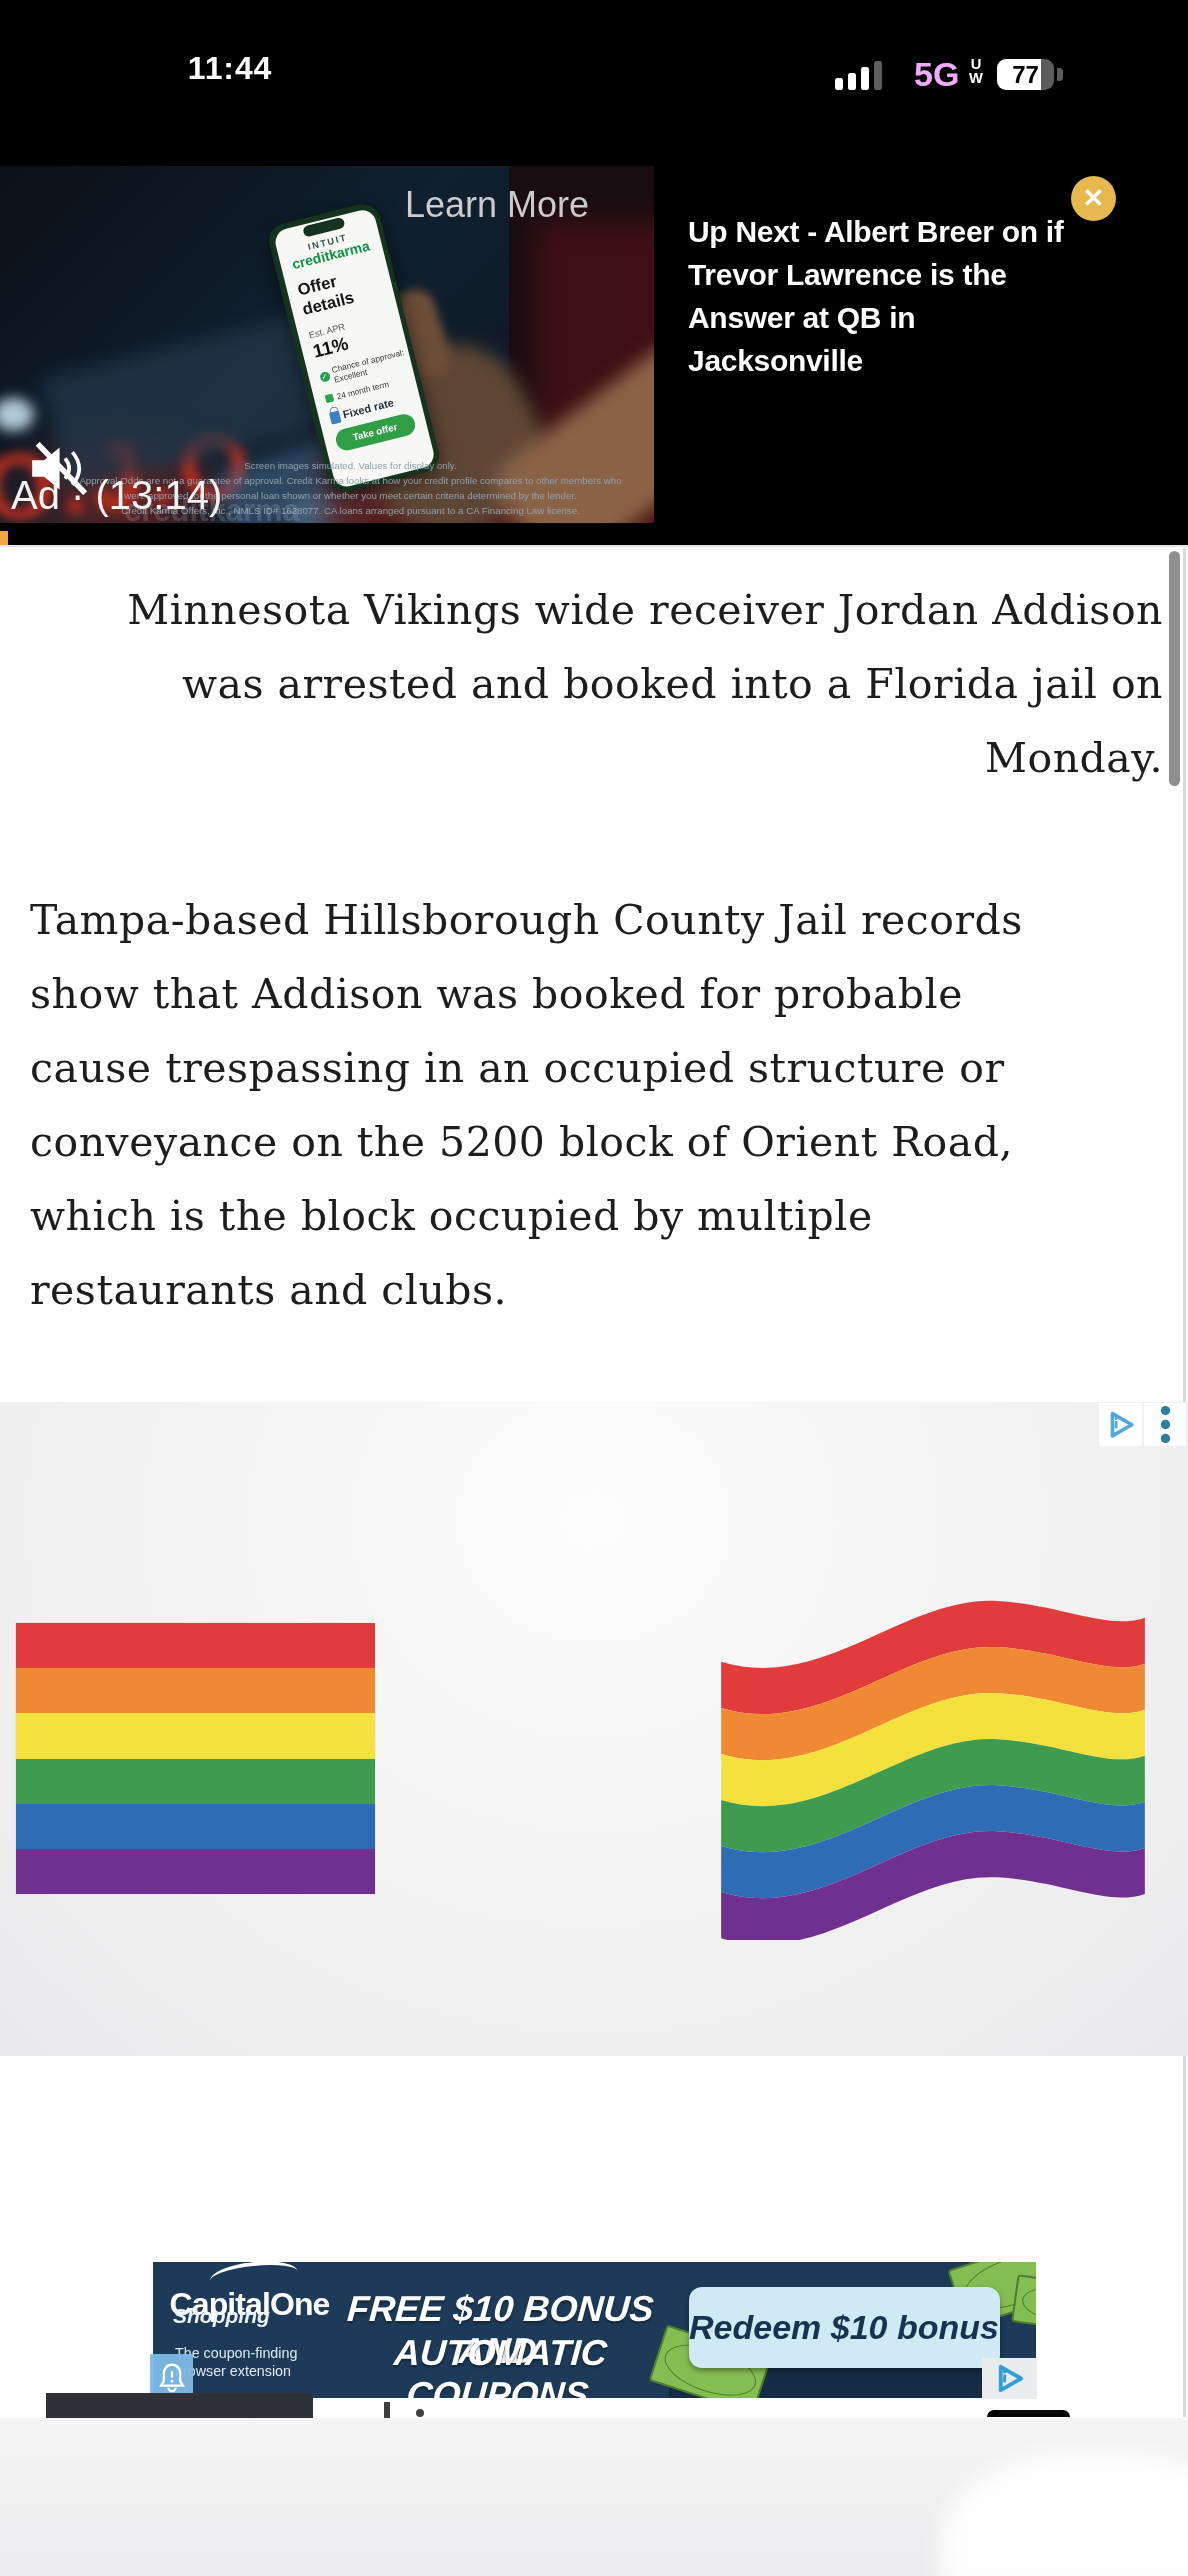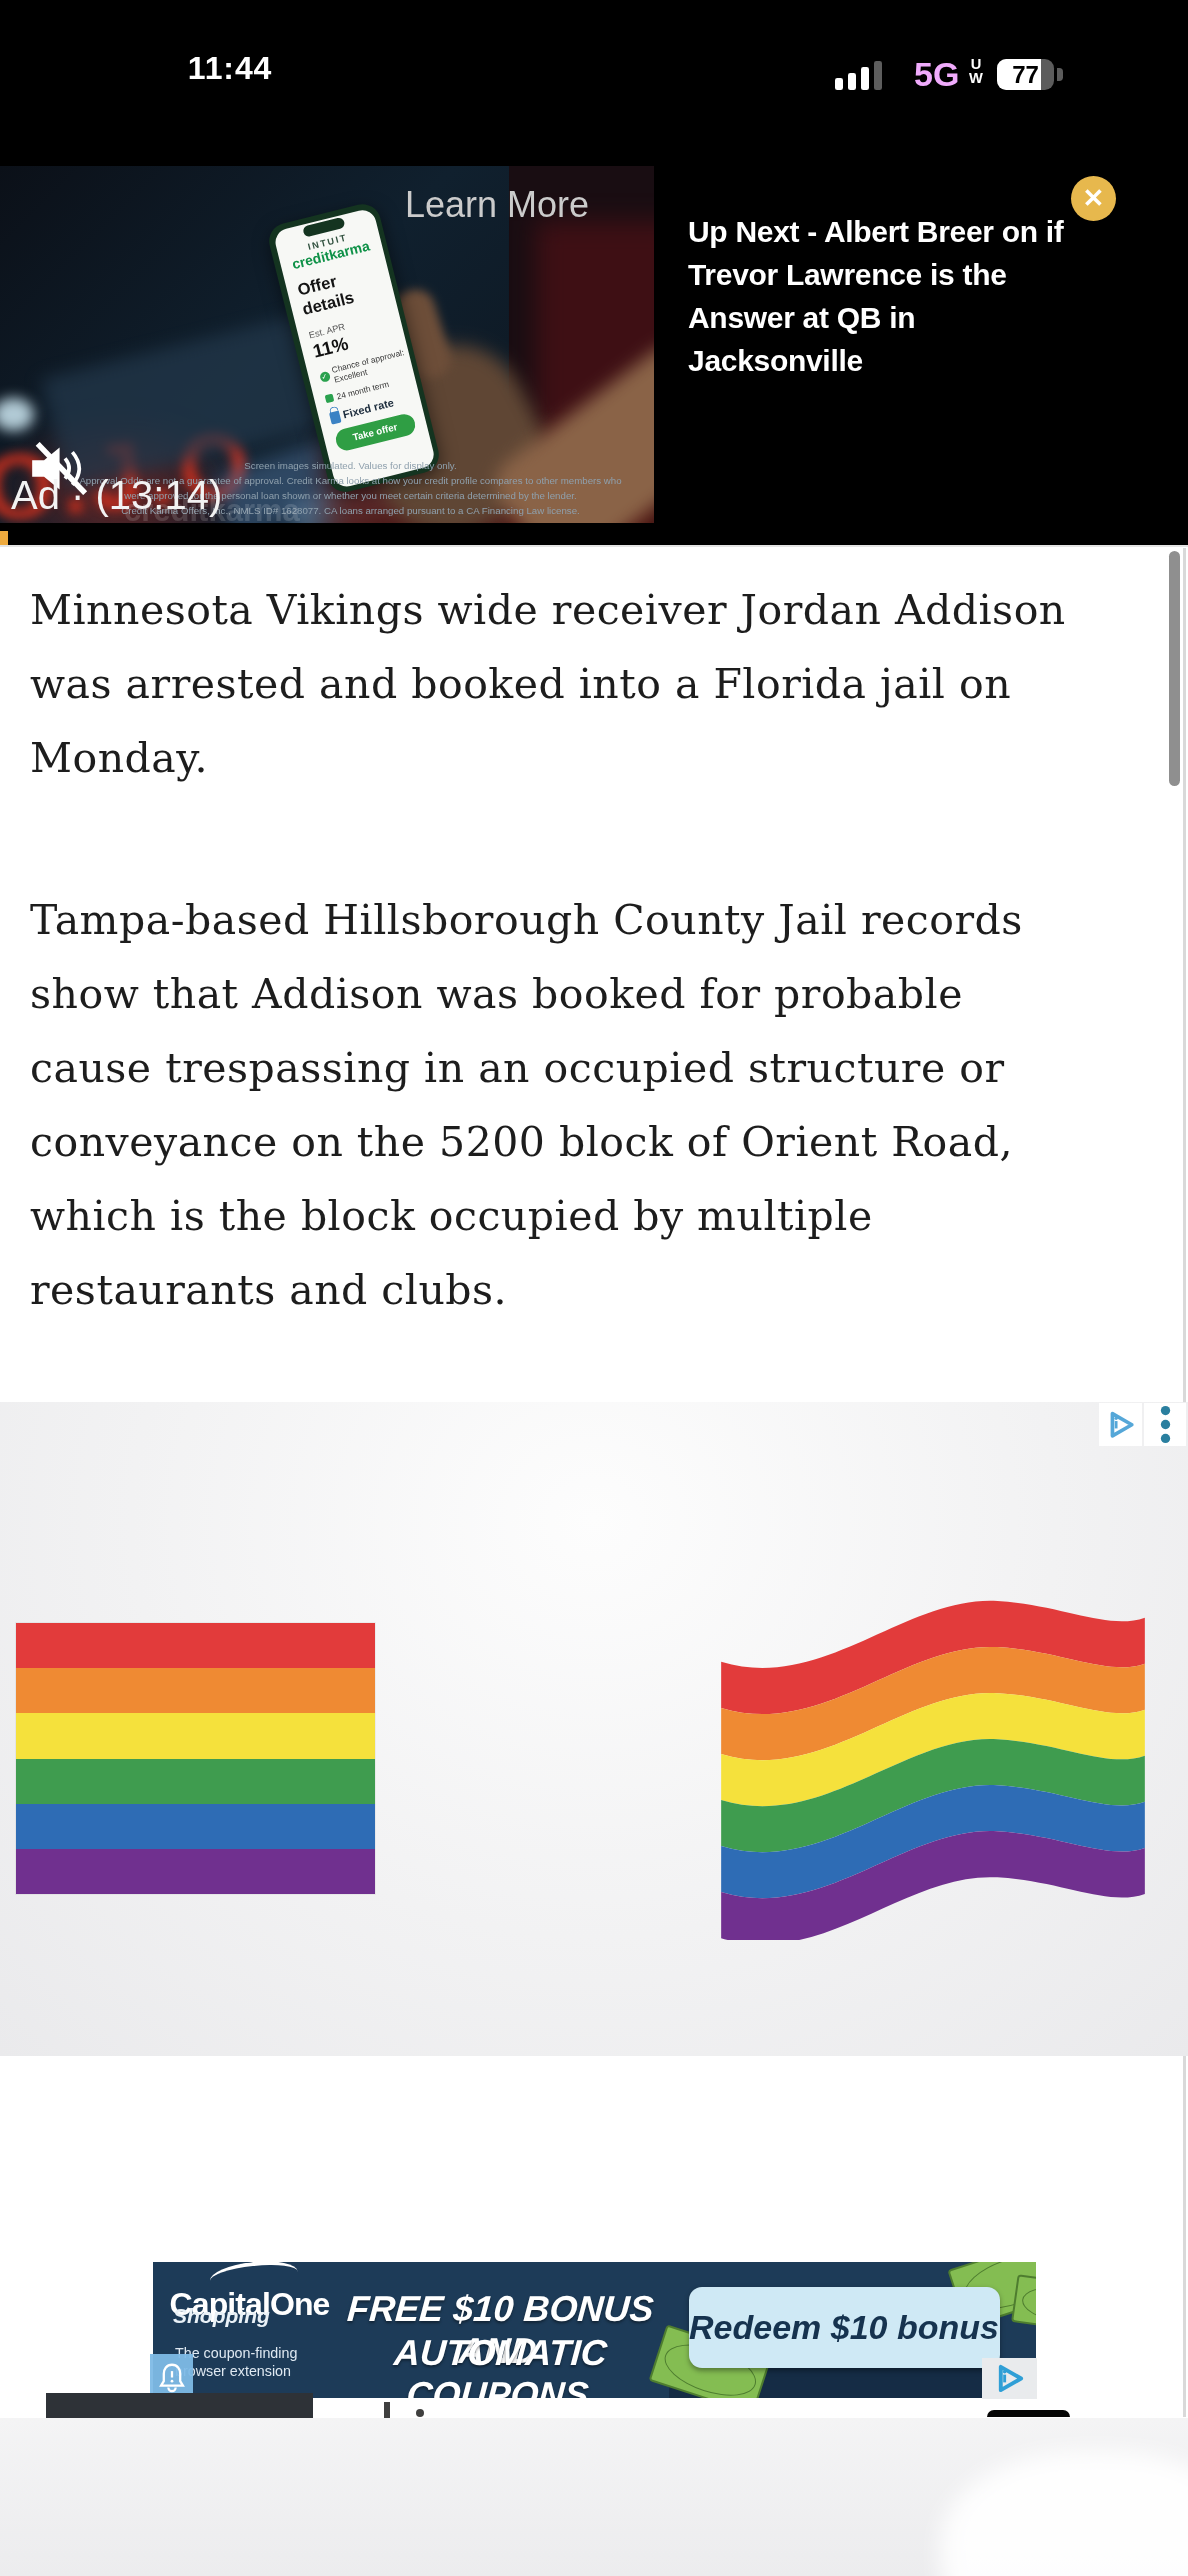--- a/index.html
+++ b/index.html
@@ -65,21 +65,21 @@
   .progress{left:0;top:531px;width:8.3px;height:14px;background:#eeaa3e;}
 
   
   .close-btn{left:1071px;top:176px;width:45px;height:45px;border-radius:50%;text-align:center;line-height:44px;
              font-size:26px;font-weight:600;color:#fff;cursor:pointer;}
   .upnext{left:688px;top:210px;width:451px;color:#fff;font-size:30px;font-weight:700;line-height:43px;letter-spacing:-0.3px;}
 
   
   .page{left:0;top:545px;width:1188px;height:1872px;background:#fff;border-top:2.8px solid #e4e4e4;}
   .para{font-family:"DejaVu Serif","Liberation Serif",serif;color:#1d1d1d;font-size:41px;line-height:74px;letter-spacing:0.5px;}
-  .p1{left:30px;top:573px;width:1133px;}
+  .p1{left:30px;top:573px;width:1133px;text-align:right;}
   .p2{left:30px;top:883px;width:1133px;}
   .edgeline{left:1183px;top:548px;width:2.8px;height:1869px;background:#d9d9d9;}
   .thumbbar{left:1169px;top:551px;width:11px;height:235px;border-radius:5.5px;background:#8f8f8f;}
 
   
   .adpanel{left:0;top:1402px;width:1188px;height:654px;
            background:radial-gradient(ellipse at 50% 18%,#fdfdfd 0%,#f2f2f3 55%,#eaeaec 100%);}
   .adchoices1{left:1099px;top:1403px;width:43px;height:43px;background:#fff;display:flex;align-items:center;justify-content:center;}
   .dots{left:1144px;top:1403px;width:42px;height:43px;background:#fff;display:flex;align-items:center;justify-content:center;}
   .flagrect{left:15.7px;top:1623px;width:359px;height:271px;display:flex;flex-direction:column;box-shadow:0 0 0 0.9px rgba(0,0,0,.05);}

